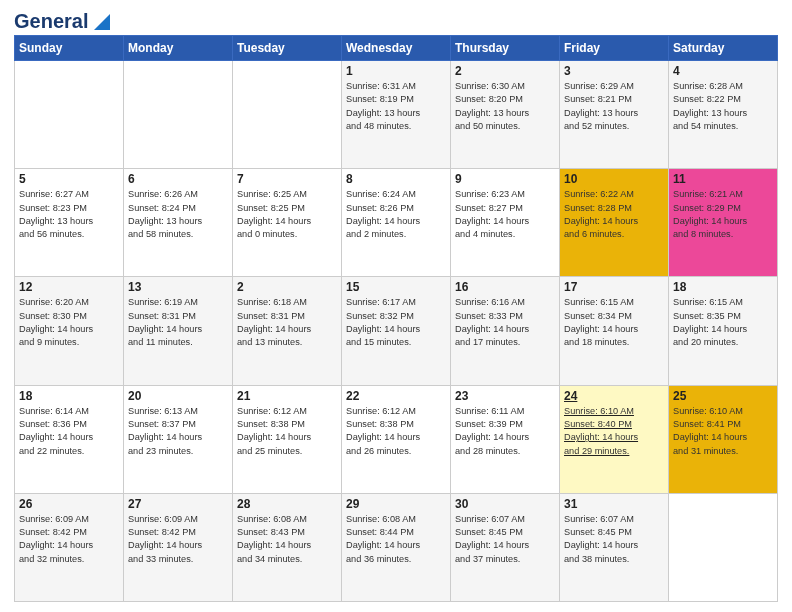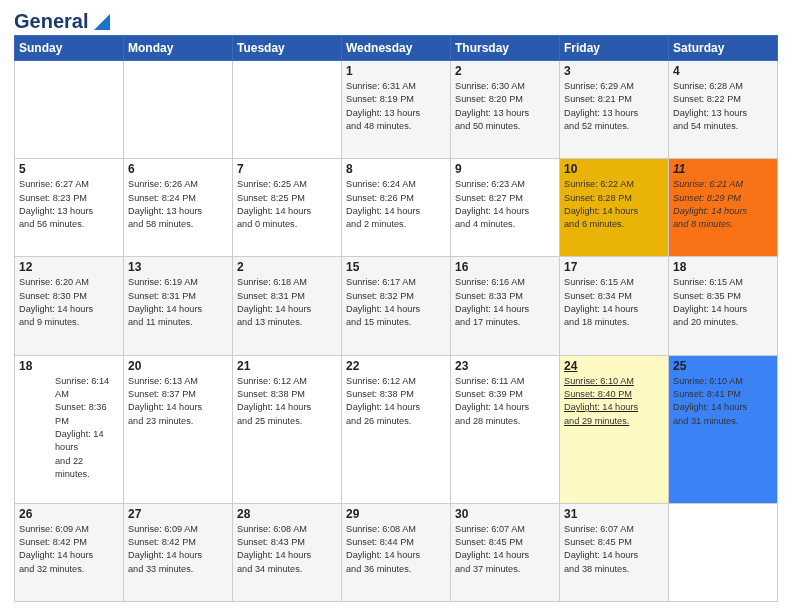--- a/index.html
+++ b/index.html
@@ -190,21 +190,21 @@
 Daylight: 14 hours
 and 4 minutes.</div>
           </td>
           <td style="background: #eab308;">
             <span class="day-num">10</span>
             <div class="day-info" style="white-space: pre-line;">Sunrise: 6:22 AM
 Sunset: 8:28 PM
 Daylight: 14 hours
 and 6 minutes.</div>
           </td>
-          <td style="background: #f97316; font-style: italic;">
+          <td style="background: #ec4899;">
             <span class="day-num">11</span>
             <div class="day-info" style="white-space: pre-line;">Sunrise: 6:21 AM
 Sunset: 8:29 PM
 Daylight: 14 hours
 and 8 minutes.</div>
           </td>
         </tr>
         <tr>
           <td style="background: rgb(245, 245, 245);">
             <span class="day-num">12</span>
@@ -252,21 +252,21 @@
             <span class="day-num">18</span>
             <div class="day-info" style="white-space: pre-line;">Sunrise: 6:15 AM
 Sunset: 8:35 PM
 Daylight: 14 hours
 and 20 minutes.</div>
           </td>
         </tr>
         <tr>
           <td style="background: rgb(255, 255, 255);">
             <span class="day-num">18</span>
-            <div class="day-info" style="white-space: pre-line; margin-left: 36px;">Sunrise: 6:14 AM
+            <div class="day-info" style="white-space: pre-line;">Sunrise: 6:14 AM
 Sunset: 8:36 PM
 Daylight: 14 hours
 and 22 minutes.</div>
           </td>
           <td style="background: rgb(255, 255, 255); margin-top: 16px;">
             <span class="day-num">20</span>
             <div class="day-info" style="white-space: pre-line;">Sunrise: 6:13 AM
 Sunset: 8:37 PM
 Daylight: 14 hours
 and 23 minutes.</div>
@@ -292,21 +292,21 @@
 Daylight: 14 hours
 and 28 minutes.</div>
           </td>
           <td style="background: #fef9c3; text-decoration: underline;">
             <span class="day-num">24</span>
             <div class="day-info" style="white-space: pre-line;">Sunrise: 6:10 AM
 Sunset: 8:40 PM
 Daylight: 14 hours
 and 29 minutes.</div>
           </td>
-          <td style="background: #3b82f6;">
+          <td style="background: #eab308;">
             <span class="day-num">25</span>
             <div class="day-info" style="white-space: pre-line;">Sunrise: 6:10 AM
 Sunset: 8:41 PM
 Daylight: 14 hours
 and 31 minutes.</div>
           </td>
         </tr>
         <tr>
           <td style="background: rgb(245, 245, 245);">
             <span class="day-num">26</span>

